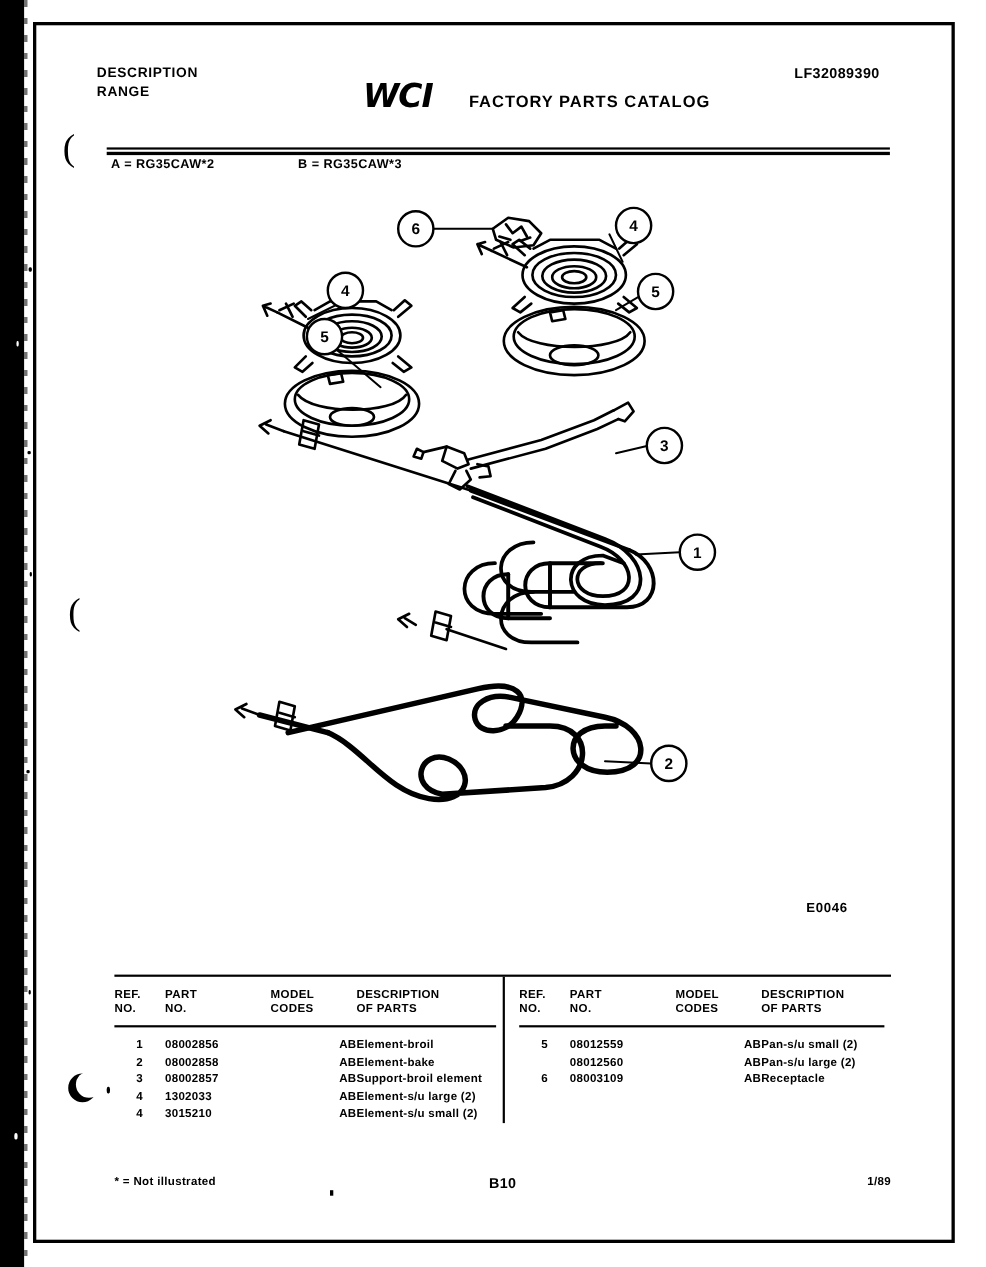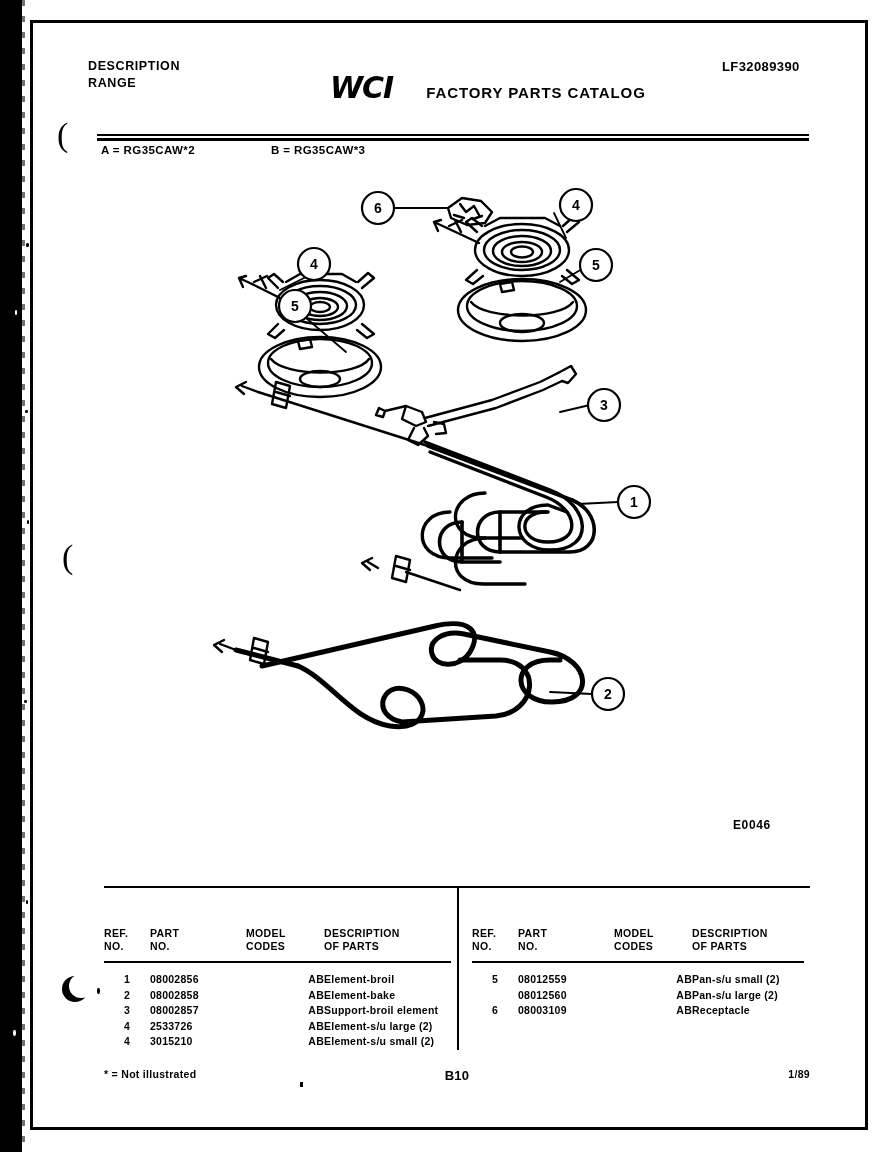--- a/index.html
+++ b/index.html
@@ -180,21 +180,20 @@
     border-left: 2px solid #000;
     padding-left: 13px;
   }
   .tbl-head {
     display: flex;
     font-size: 10.5px;
     font-weight: bold;
     letter-spacing: .35px;
     line-height: 13px;
     padding: 10px 0 8px 0;
-    margin-top: 29px;
   }
   .tbl-head-rule {
     border-bottom: 2.5px solid #000;
     width: 100%;
   }
   .col-ref   { width: 46px; }
   .col-part  { width: 96px; }
   .col-model { width: 78px; }
   .col-desc  { flex: 1; }
 
@@ -487,21 +486,21 @@
               <div class="cell-desc">Element-bake</div>
             </div>
             <div class="tbl-row">
               <div class="cell-ref">3</div>
               <div class="cell-part">08002857</div>
               <div class="cell-model">AB</div>
               <div class="cell-desc">Support-broil element</div>
             </div>
             <div class="tbl-row">
               <div class="cell-ref">4</div>
-              <div class="cell-part">2533726</div>
+              <div class="cell-part">1302033</div>
               <div class="cell-model">AB</div>
               <div class="cell-desc">Element-s/u large (2)</div>
             </div>
             <div class="tbl-row">
               <div class="cell-ref">4</div>
               <div class="cell-part">3015210</div>
               <div class="cell-model">AB</div>
               <div class="cell-desc">Element-s/u small (2)</div>
             </div>
           </div>

